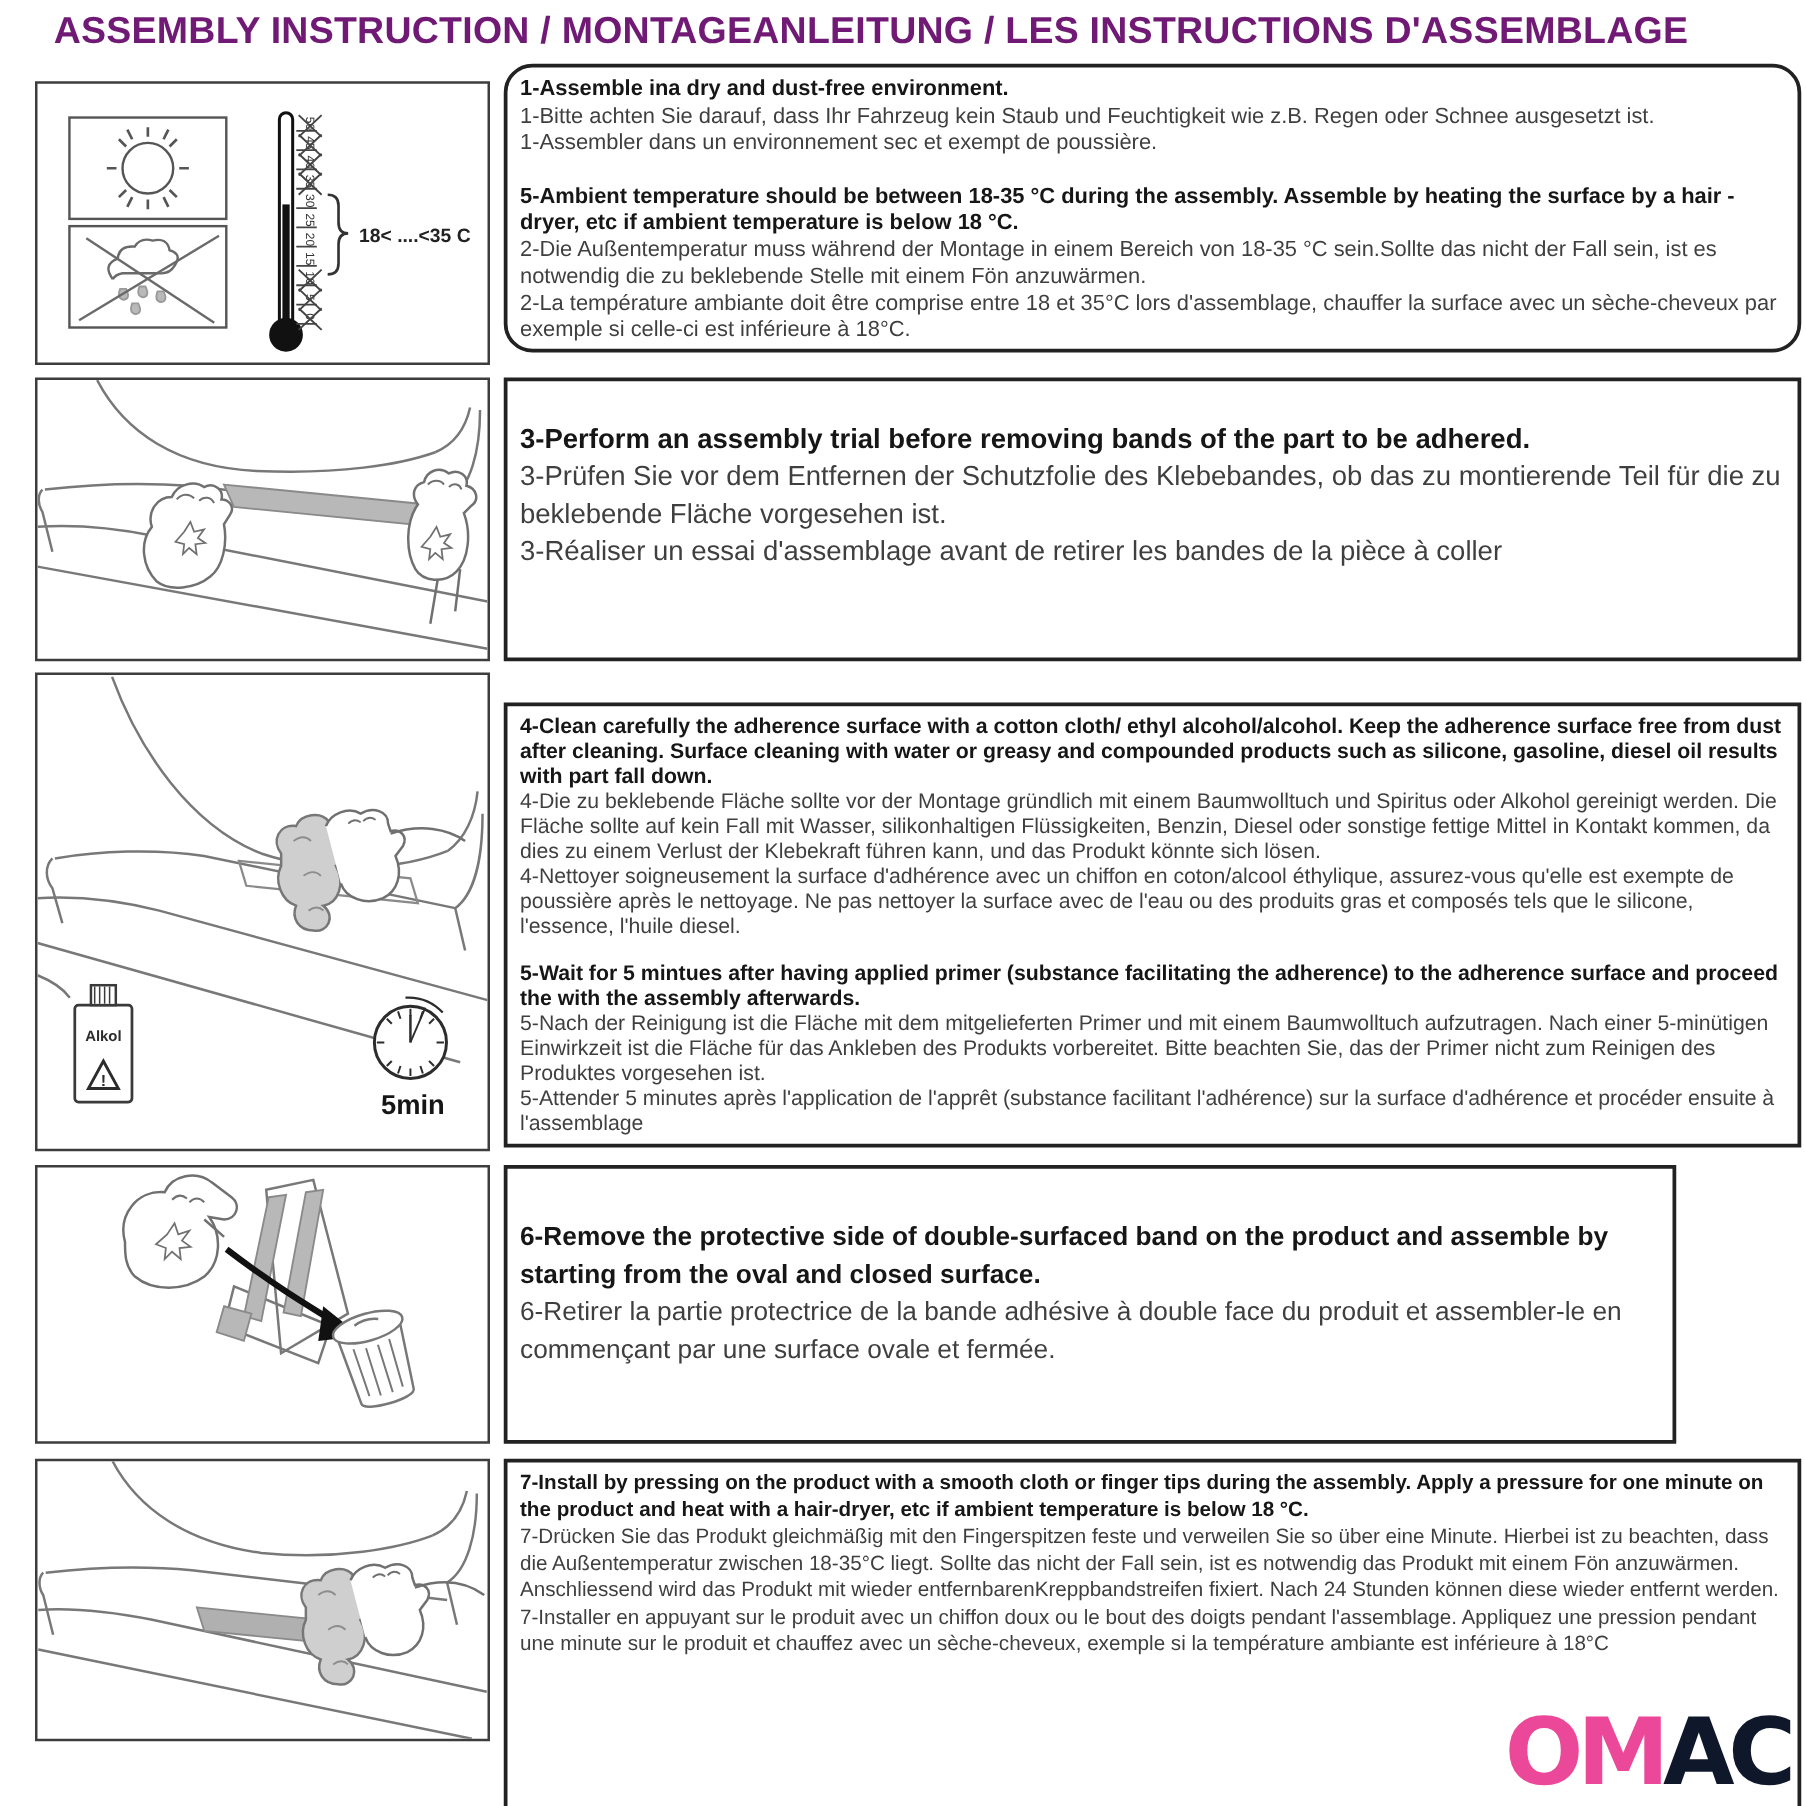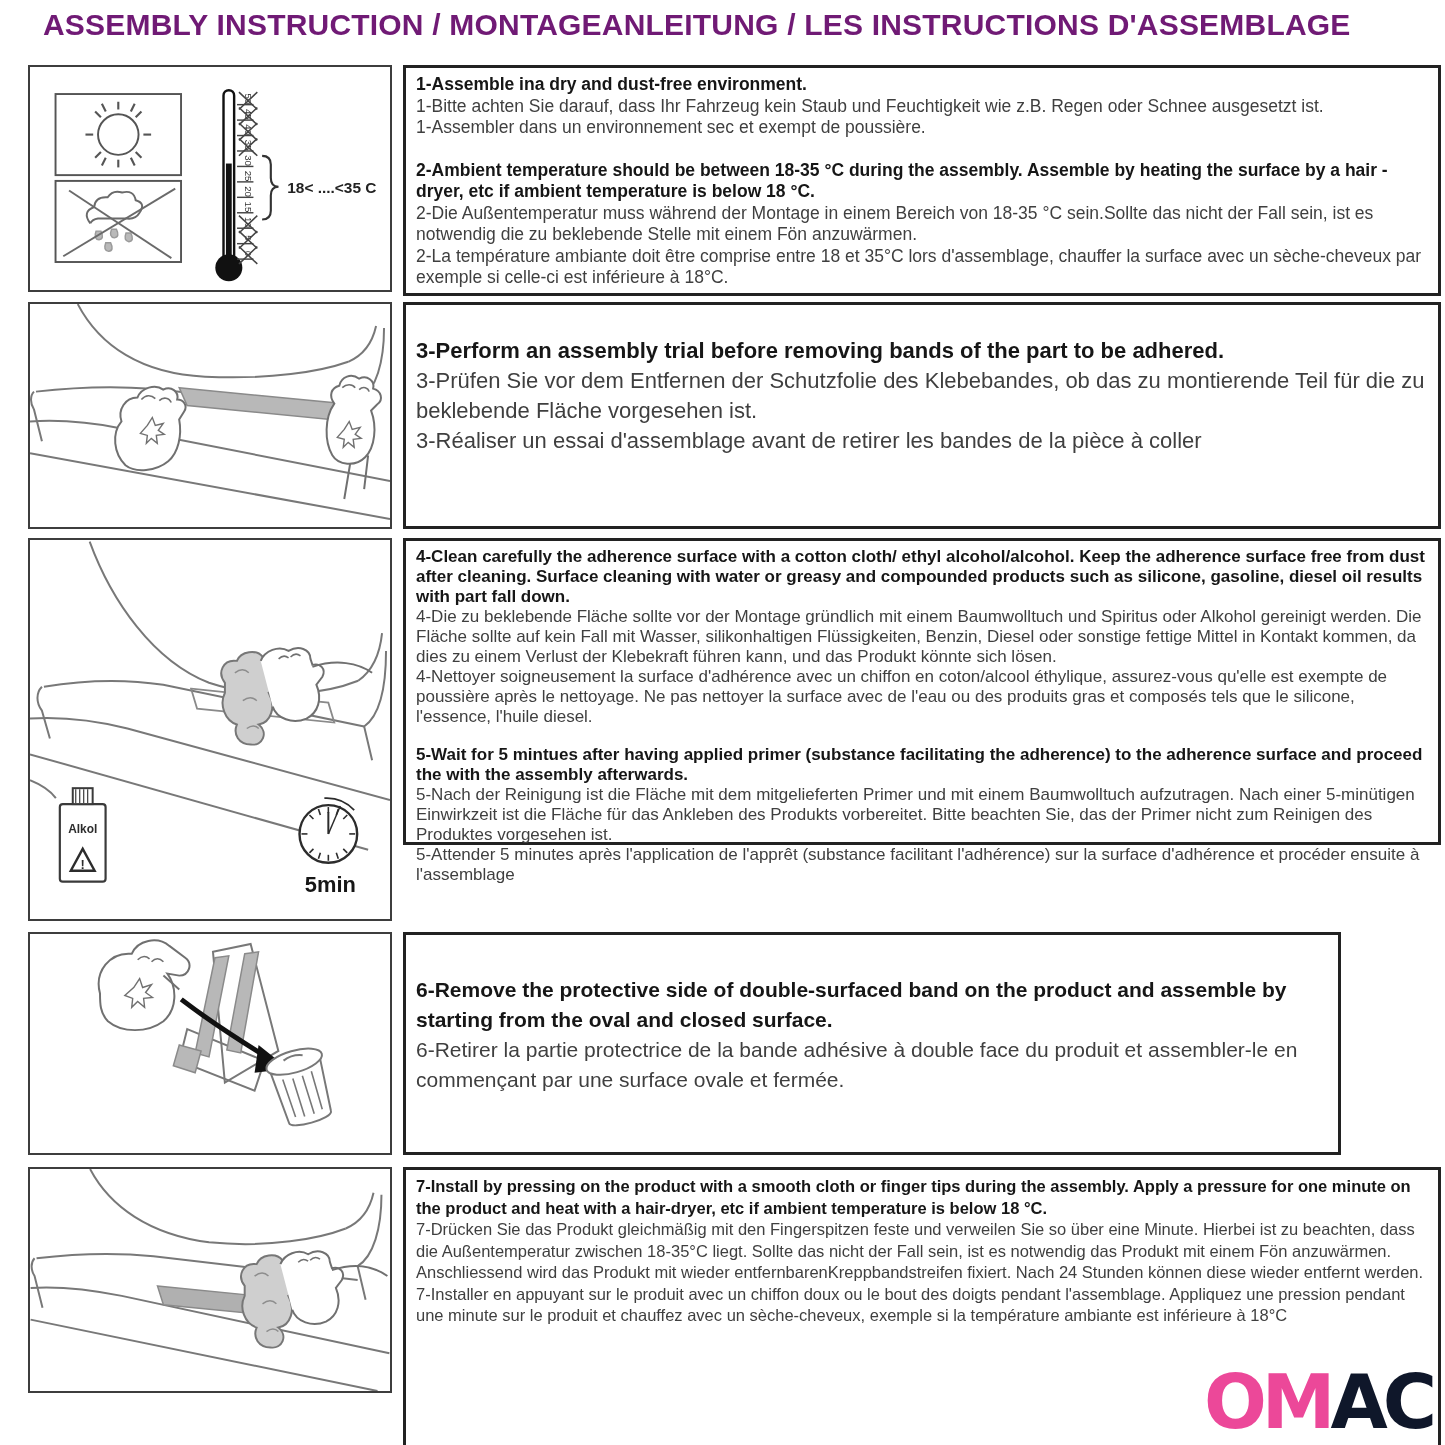--- a/index.html
+++ b/index.html
@@ -8,25 +8,25 @@
   .title{position:absolute;left:43px;top:8px;margin:0;font-size:30px;font-weight:700;
          color:#701a75;white-space:nowrap;letter-spacing:.2px;}
   .box{position:absolute;background:#fff;box-sizing:border-box;}
   .ibox{border:2.5px solid #3d3d3d;}
   .tbox{border:3px solid #222;padding:6px 12px 6px 10px;}
   .tbox p{margin:0;color:#3f3f3f;}
   .tbox p.b{font-weight:700;color:#161616;}
   .gap{height:21px;}
   
   .i1{left:28px;top:65px;width:364px;height:227px;}
-  .t1{left:403px;top:65px;width:1038px;height:231px;}
+  .t1{left:403px;top:51px;width:1038px;height:231px;border-radius:23px;}
   .i2{left:28px;top:302px;width:364px;height:227px;}
   .t2{left:403px;top:302px;width:1038px;height:227px;padding-top:31px;}
   .i3{left:28px;top:538px;width:364px;height:383px;}
-  .t3{left:403px;top:538px;width:1038px;height:307px;}
+  .t3{left:403px;top:562px;width:1038px;height:356px;}
   .i4{left:28px;top:932px;width:364px;height:223px;}
   .t4{left:403px;top:932px;width:938px;height:223px;padding-top:40px;}
   .i5{left:28px;top:1167px;width:364px;height:226px;}
   .t5{left:403px;top:1167px;width:1038px;height:300px;}
   
   .t1 p{font-size:17.5px;line-height:21.5px;}
   .t2 p{font-size:22px;line-height:30px;}
   .t3 p{font-size:17px;line-height:20px;}
   .t4 p{font-size:21px;line-height:30px;}
   .t5 p{font-size:16.5px;line-height:21.5px;}
@@ -131,21 +131,21 @@
         <text x="262" y="131" font-size="16" font-weight="bold" fill="#222">18&lt; ....&lt;35 C</text>
       </g>
     </svg>
   </div>
 
   <div class="box tbox t1">
     <p class="b">1-Assemble ina dry and dust-free environment.</p>
     <p>1-Bitte achten Sie darauf, dass Ihr Fahrzeug kein Staub und Feuchtigkeit wie z.B. Regen oder Schnee ausgesetzt ist.</p>
     <p>1-Assembler dans un environnement sec et exempt de poussière.</p>
     <div class="gap"></div>
-    <p class="b">2-Ambient temperature should be between 18-35 °C  during the assembly. Assemble by heating the surface by a hair -dryer, etc if ambient temperature is below 18 °C.</p>
+    <p class="b">5-Ambient temperature should be between 18-35 °C  during the assembly. Assemble by heating the surface by a hair -dryer, etc if ambient temperature is below 18 °C.</p>
     <p>2-Die Außentemperatur muss während der Montage in einem Bereich von 18-35 °C  sein.Sollte das nicht der Fall sein, ist es notwendig die zu beklebende Stelle mit einem Fön anzuwärmen.</p>
     <p>2-La température ambiante doit être comprise entre 18 et 35°C lors d'assemblage, chauffer la surface avec un sèche-cheveux par exemple si celle-ci est inférieure à 18°C.</p>
   </div>
 
   <div class="box ibox i2">
     <svg viewBox="0 0 362 224">
       <g fill="none" stroke="#787878" stroke-width="2">
         <path d="M48,0 C70,42 112,70 176,73 C242,76 292,68 320,58"></path>
         <path d="M320,58 C334,52 344,40 348,22"></path>
         <path d="M356,24 C356,58 348,86 332,96 L340,130"></path>

